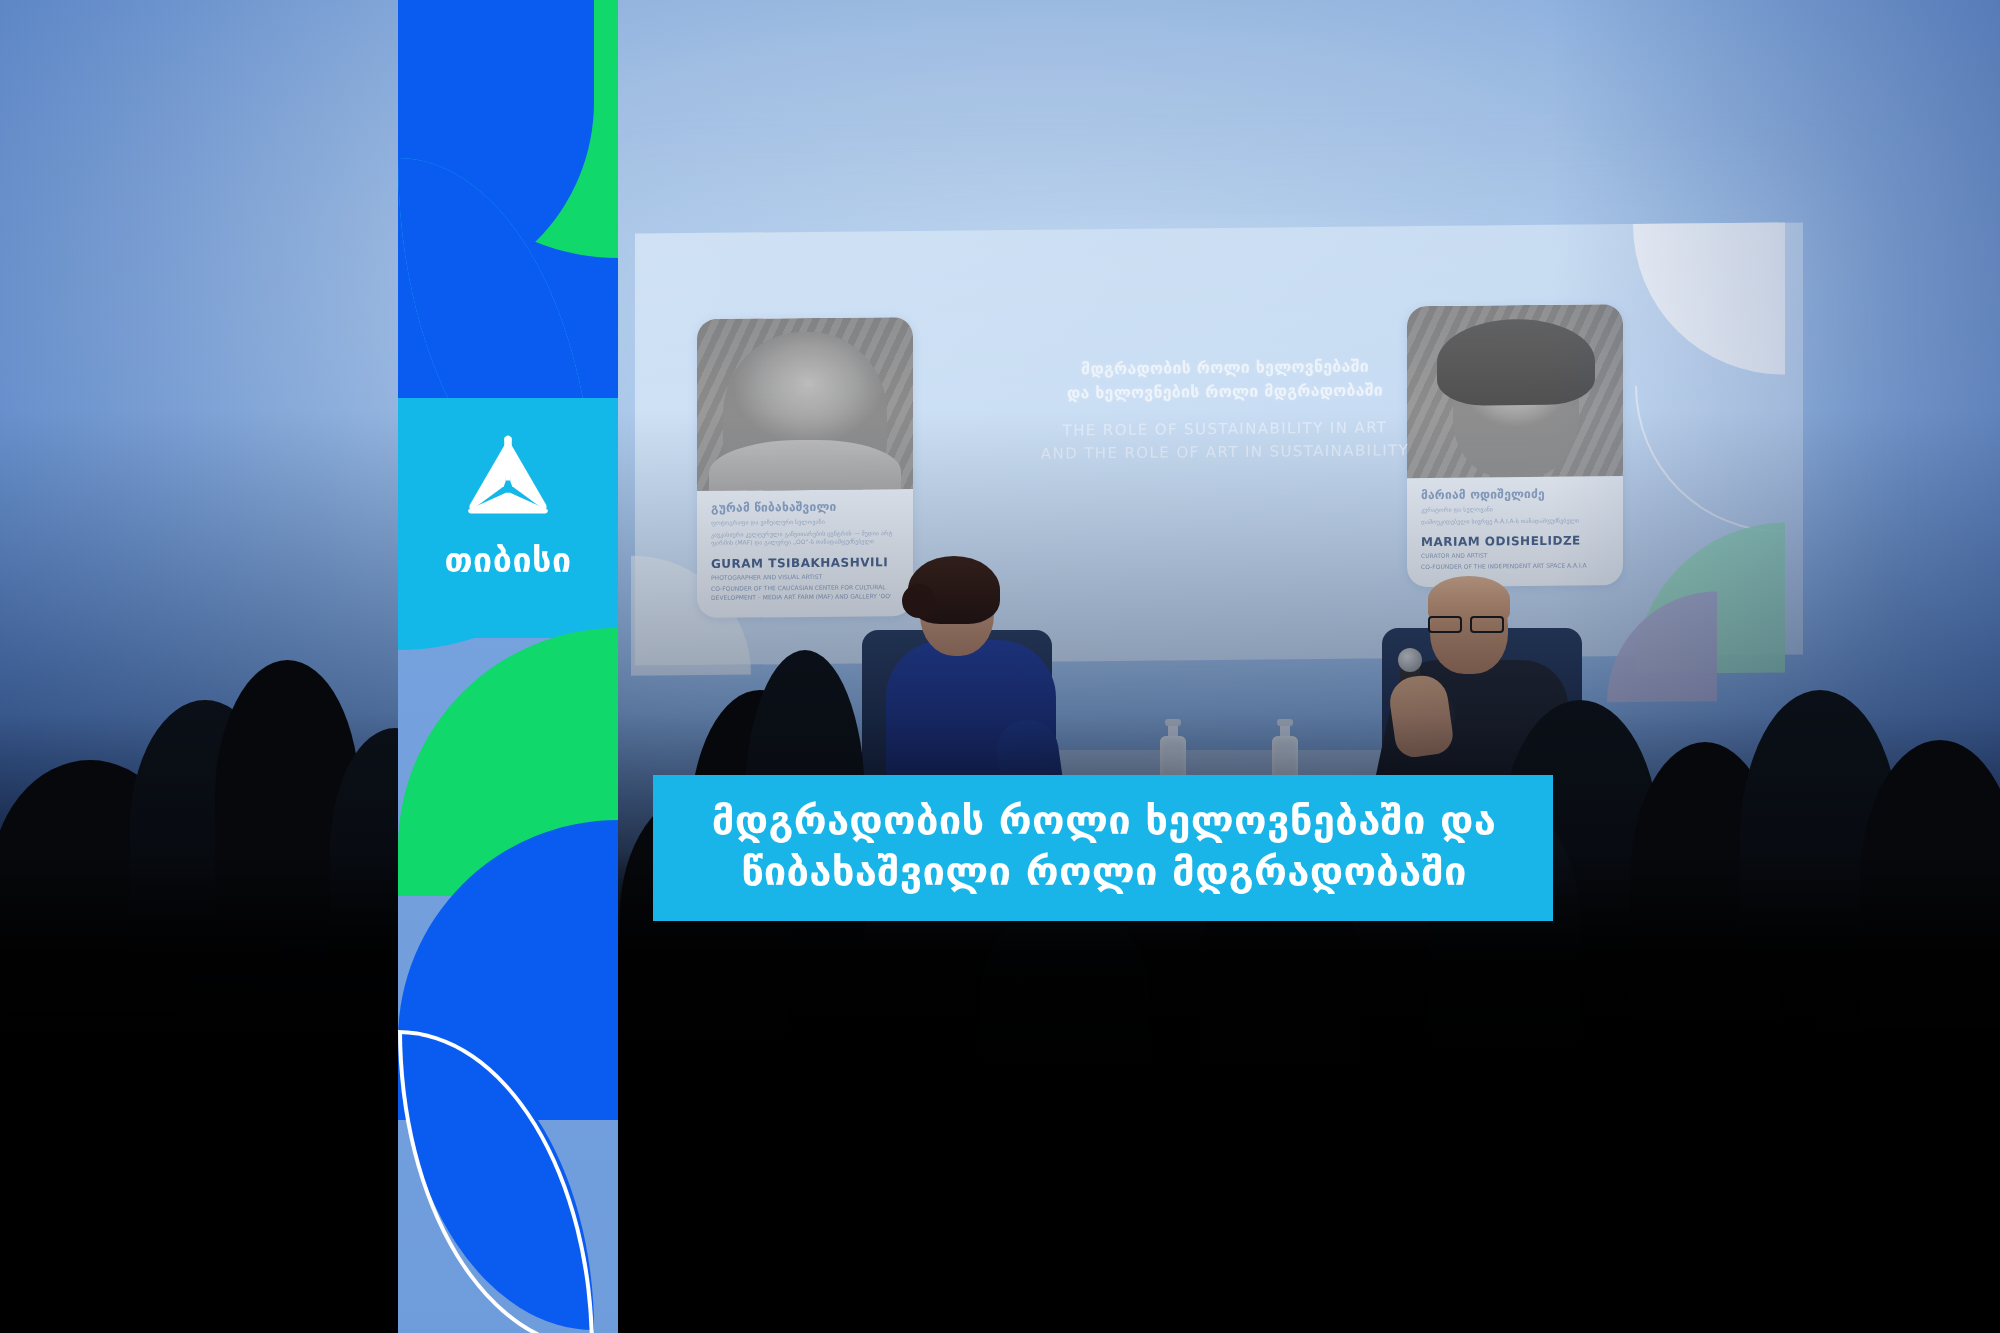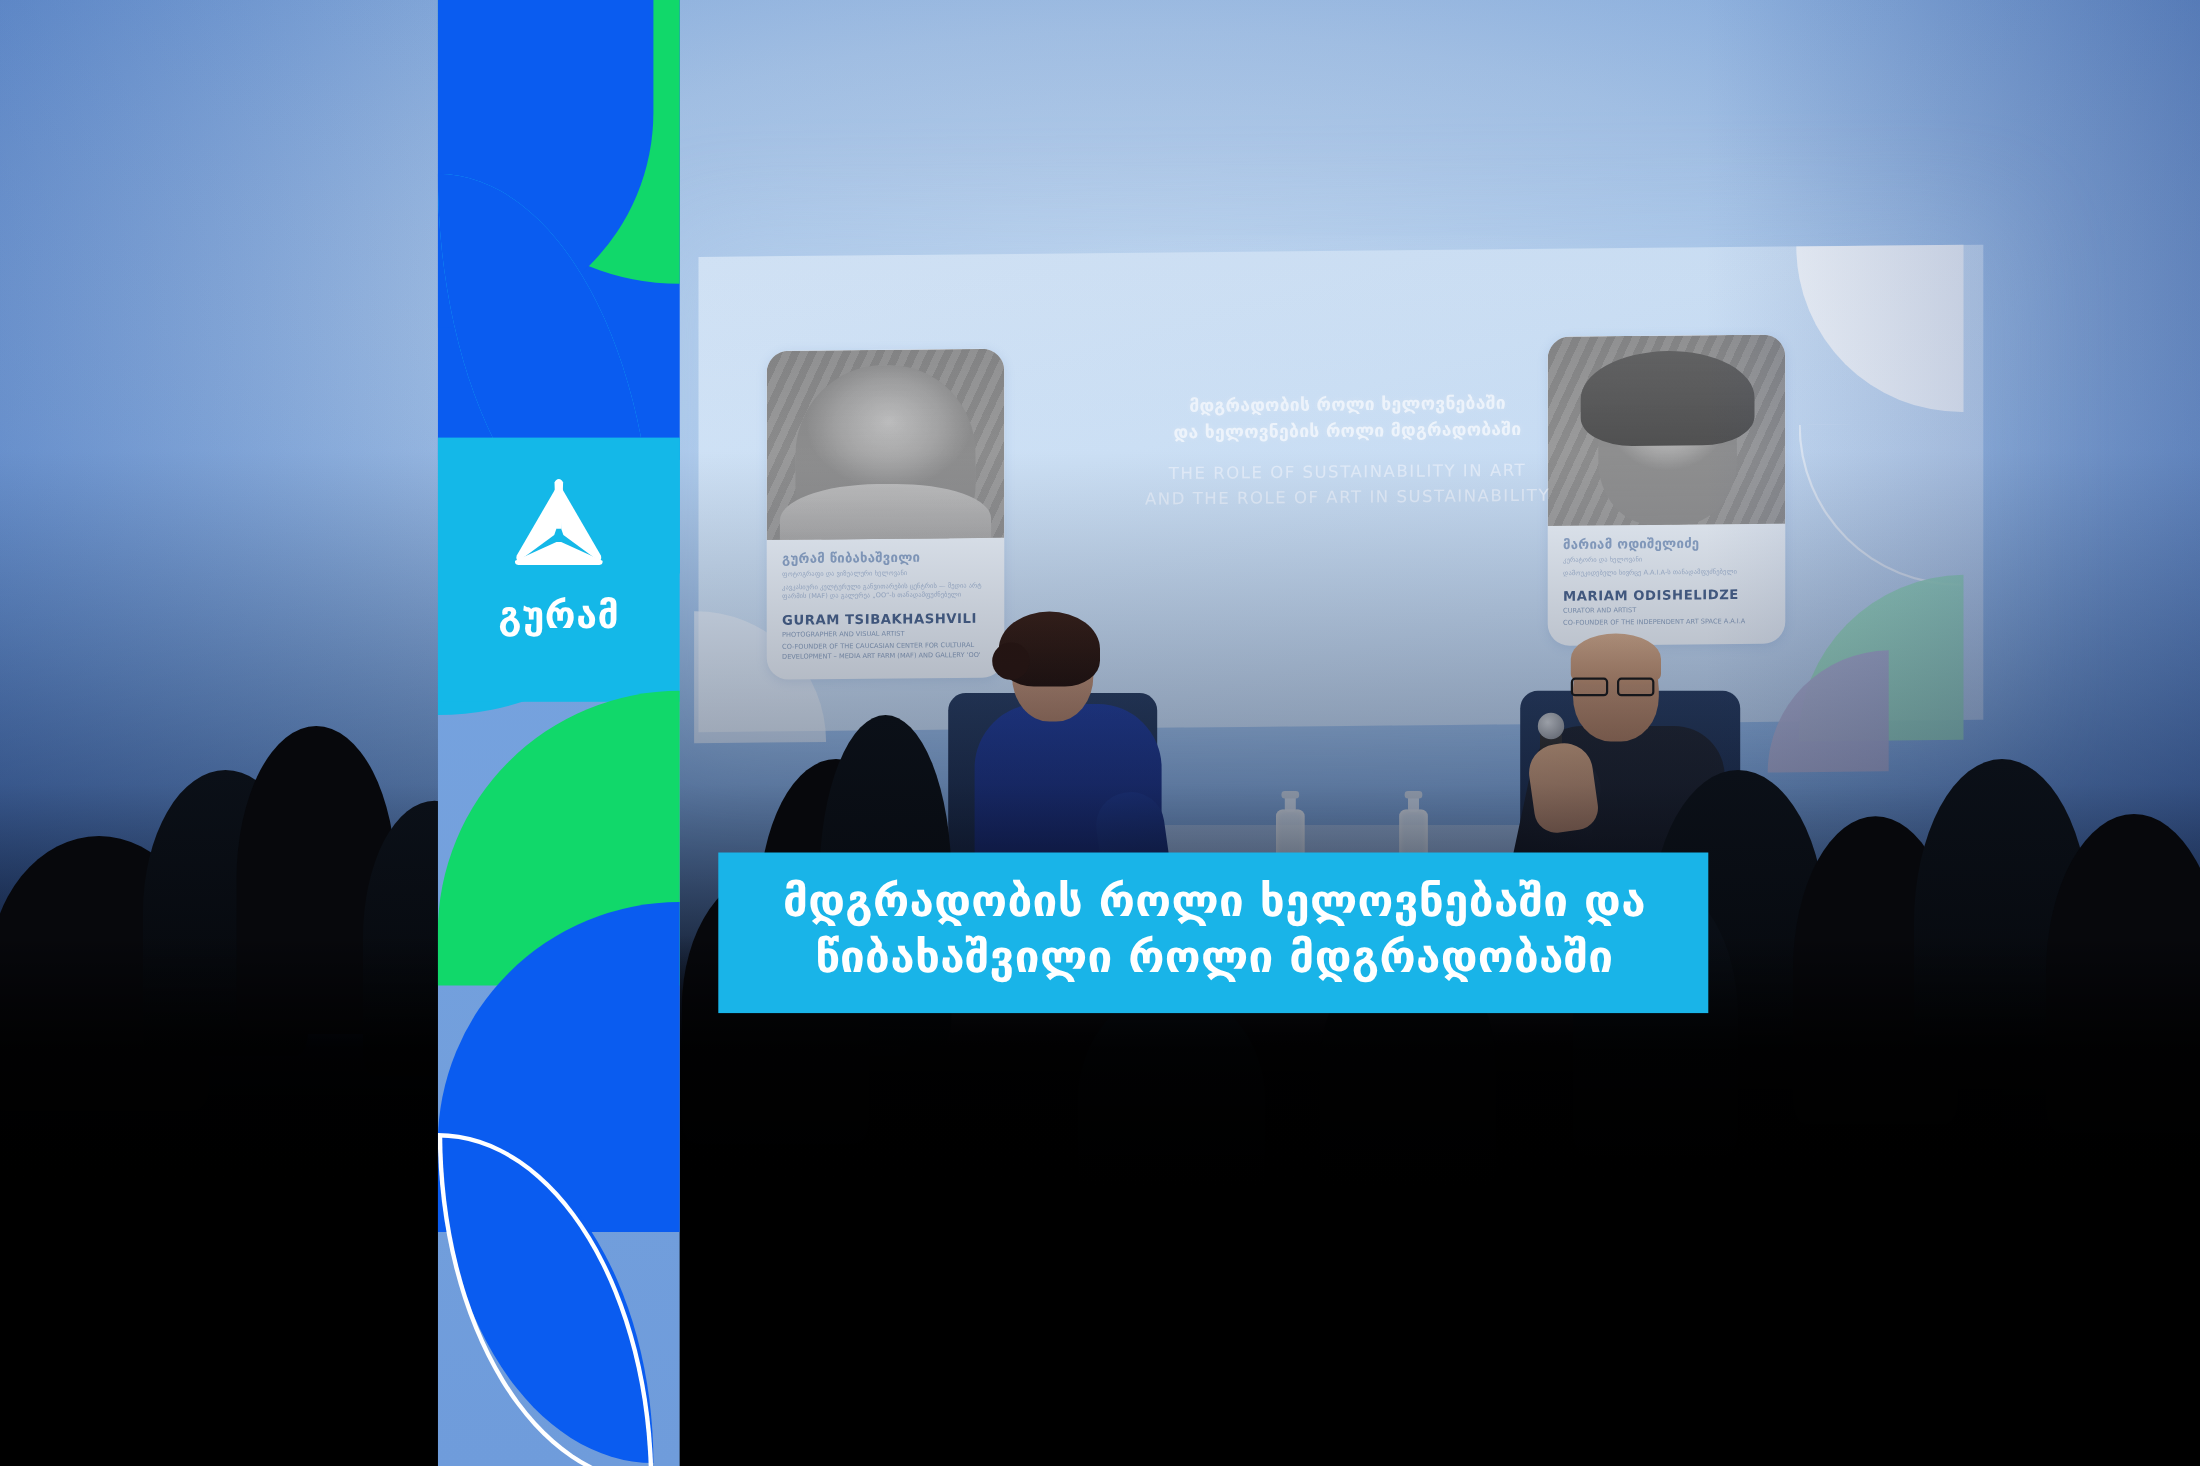--- a/index.html
+++ b/index.html
@@ -387,21 +387,21 @@
 
     <div class="logo-wrap">
       <div class="logo-mark">
         <svg viewBox="0 0 120 110" width="104" height="96" aria-hidden="true">
           <path d="M60 6 C62 6 63.5 7.5 64.5 9.6 L63 58 L57 58 L55.5 9.6 C56.5 7.5 58 6 60 6 Z" fill="#ffffff"></path>
           <path d="M60 10 L104 86 C105 88.5 104.5 91 102.6 92.4 L64.8 64.6 L62.8 59 Z" fill="#ffffff"></path>
           <path d="M60 10 L16 86 C15 88.5 15.5 91 17.4 92.4 L55.2 64.6 L57.2 59 Z" fill="#ffffff"></path>
           <path d="M17.5 96 L102.5 96 C105 96 106.5 94 105.8 91.6 L62.5 72 L57.5 72 L14.2 91.6 C13.5 94 15 96 17.5 96 Z" fill="#ffffff"></path>
         </svg>
       </div>
-      <div class="logo-text">გურამ</div>
+      <div class="logo-text">თიბისი</div>
     </div>
 
     <div class="green-q"></div>
     <div class="blue-q"></div>
     <div class="blue-petal-bottom"></div>
     <div class="white-petal-outline"></div>
   </div>
 
   <div class="caption">
     <div class="cap-line">მდგრადობის როლი ხელოვნებაში და</div>

